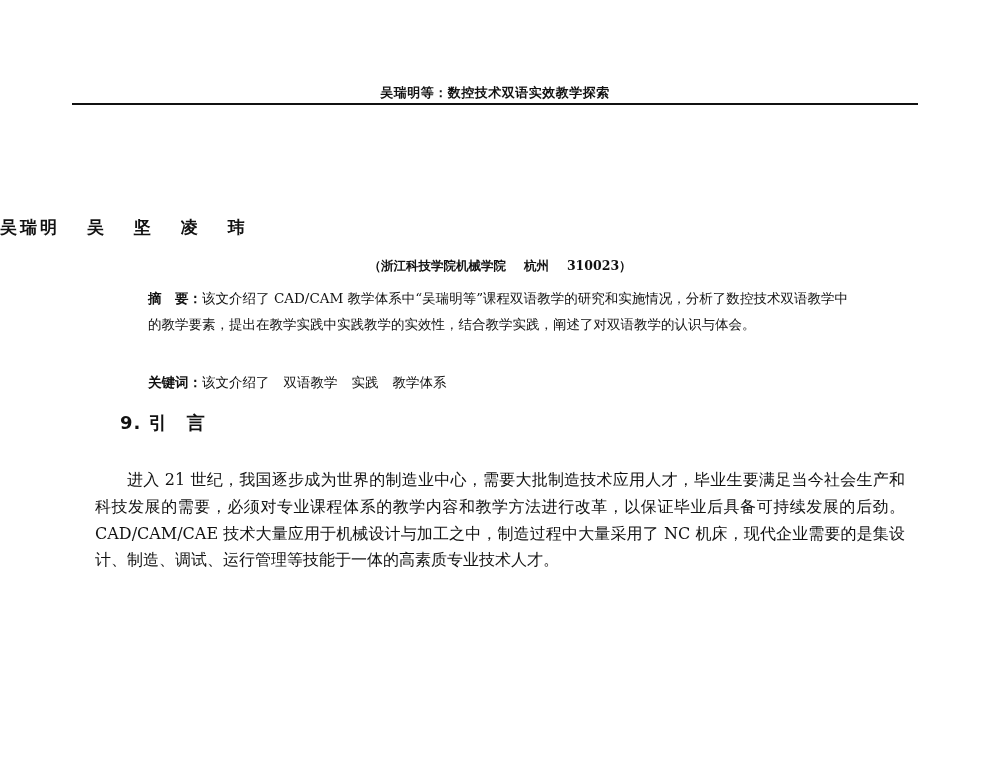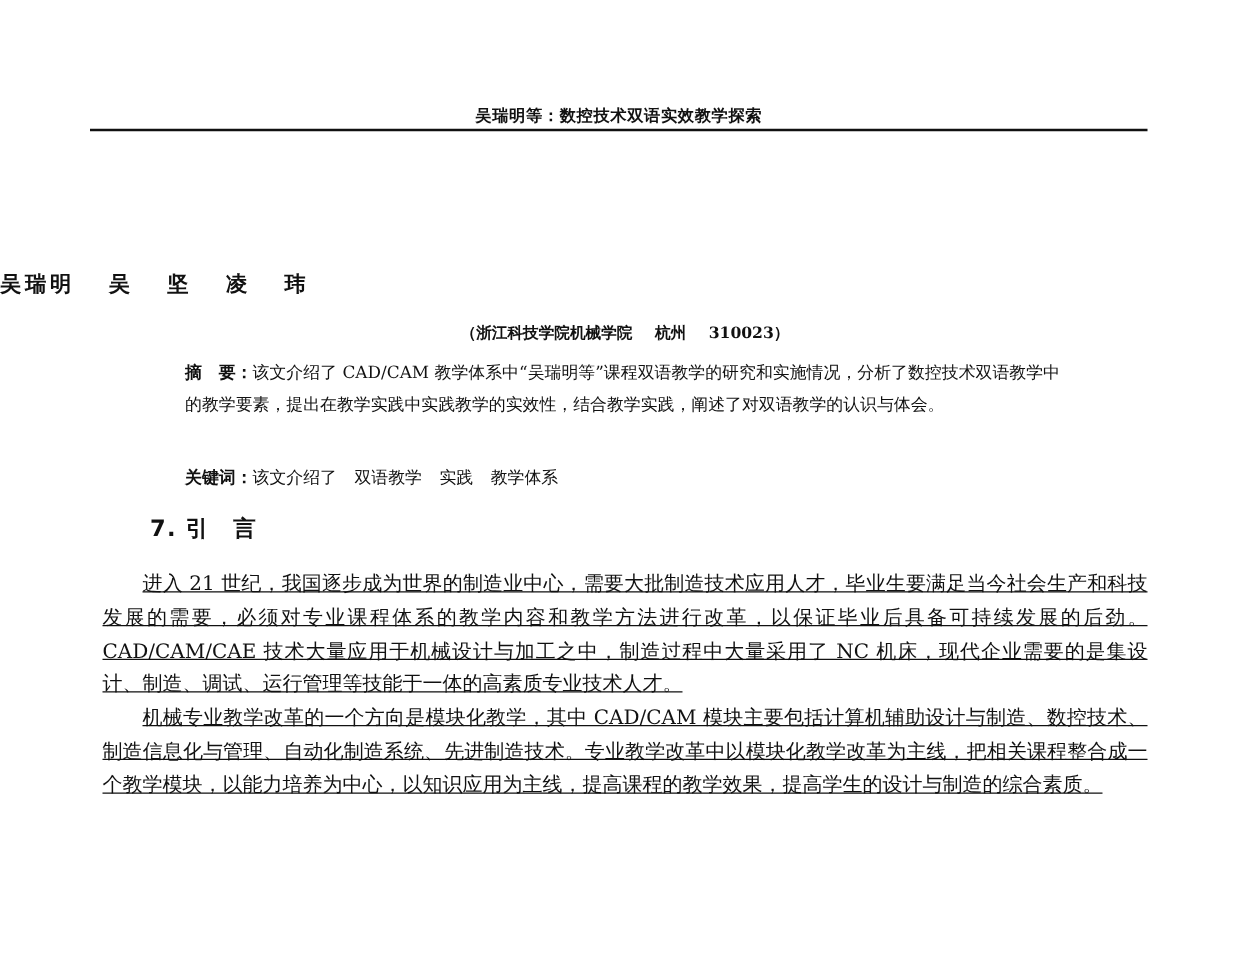--- a/index.html
+++ b/index.html
@@ -114,42 +114,40 @@
   .body-text {
     position: absolute;
     left: 82px;
     width: 836px;
     top: 454px;
     font-size: 16px;
     line-height: 26.8px;
     text-align: justify;
   }
   .body-text p {
-    margin: 0;
+    margin: 13px;
     text-indent: 2em;
-    text-decoration: underline;
   }
 </style>
 </head>
 <body>
 
 <div class="page">
 
   <div class="running-header">吴瑞明等：数控技术双语实效教学探索</div>
   <div class="header-rule"></div>
 
 
   <div class="authors">吴瑞明 吴 坚 凌 玮</div>
 
   <div class="affiliation"><span>（</span><span>浙江科技学院机械学院</span><span class="sp"></span><span>杭州</span><span class="sp"></span><span>310023</span><span>）</span></div>
 
   <div class="abstract"><span class="label">摘　要：</span><span>该文介绍了 CAD/CAM 教学体系中“吴瑞明等”课程双语教学的研究和实施情况，分析了数控技术双语教学中的教学要素，提出在教学实践中实践教学的实效性，结合教学实践，阐述了对双语教学的认识与体会。</span></div>
 
   <div class="keywords"><span class="label">关键词：</span><span class="kw">该文介绍了</span><span class="kw">双语教学</span><span class="kw">实践</span><span class="kw">教学体系</span></div>
 
-  <div class="section-heading">7. 引　言</div>
+  <div class="section-heading">9. 引　言</div>
 
   <div class="body-text">
     <p>进入 21 世纪，我国逐步成为世界的制造业中心，需要大批制造技术应用人才，毕业生要满足当今社会生产和科技发展的需要，必须对专业课程体系的教学内容和教学方法进行改革，以保证毕业后具备可持续发展的后劲。CAD/CAM/CAE 技术大量应用于机械设计与加工之中，制造过程中大量采用了 NC 机床，现代企业需要的是集设计、制造、调试、运行管理等技能于一体的高素质专业技术人才。</p>
-    <p>机械专业教学改革的一个方向是模块化教学，其中 CAD/CAM 模块主要包括计算机辅助设计与制造、数控技术、制造信息化与管理、自动化制造系统、先进制造技术。专业教学改革中以模块化教学改革为主线，把相关课程整合成一个教学模块，以能力培养为中心，以知识应用为主线，提高课程的教学效果，提高学生的设计与制造的综合素质。</p>
   </div>
 
 </div>
 
 </body></html>

